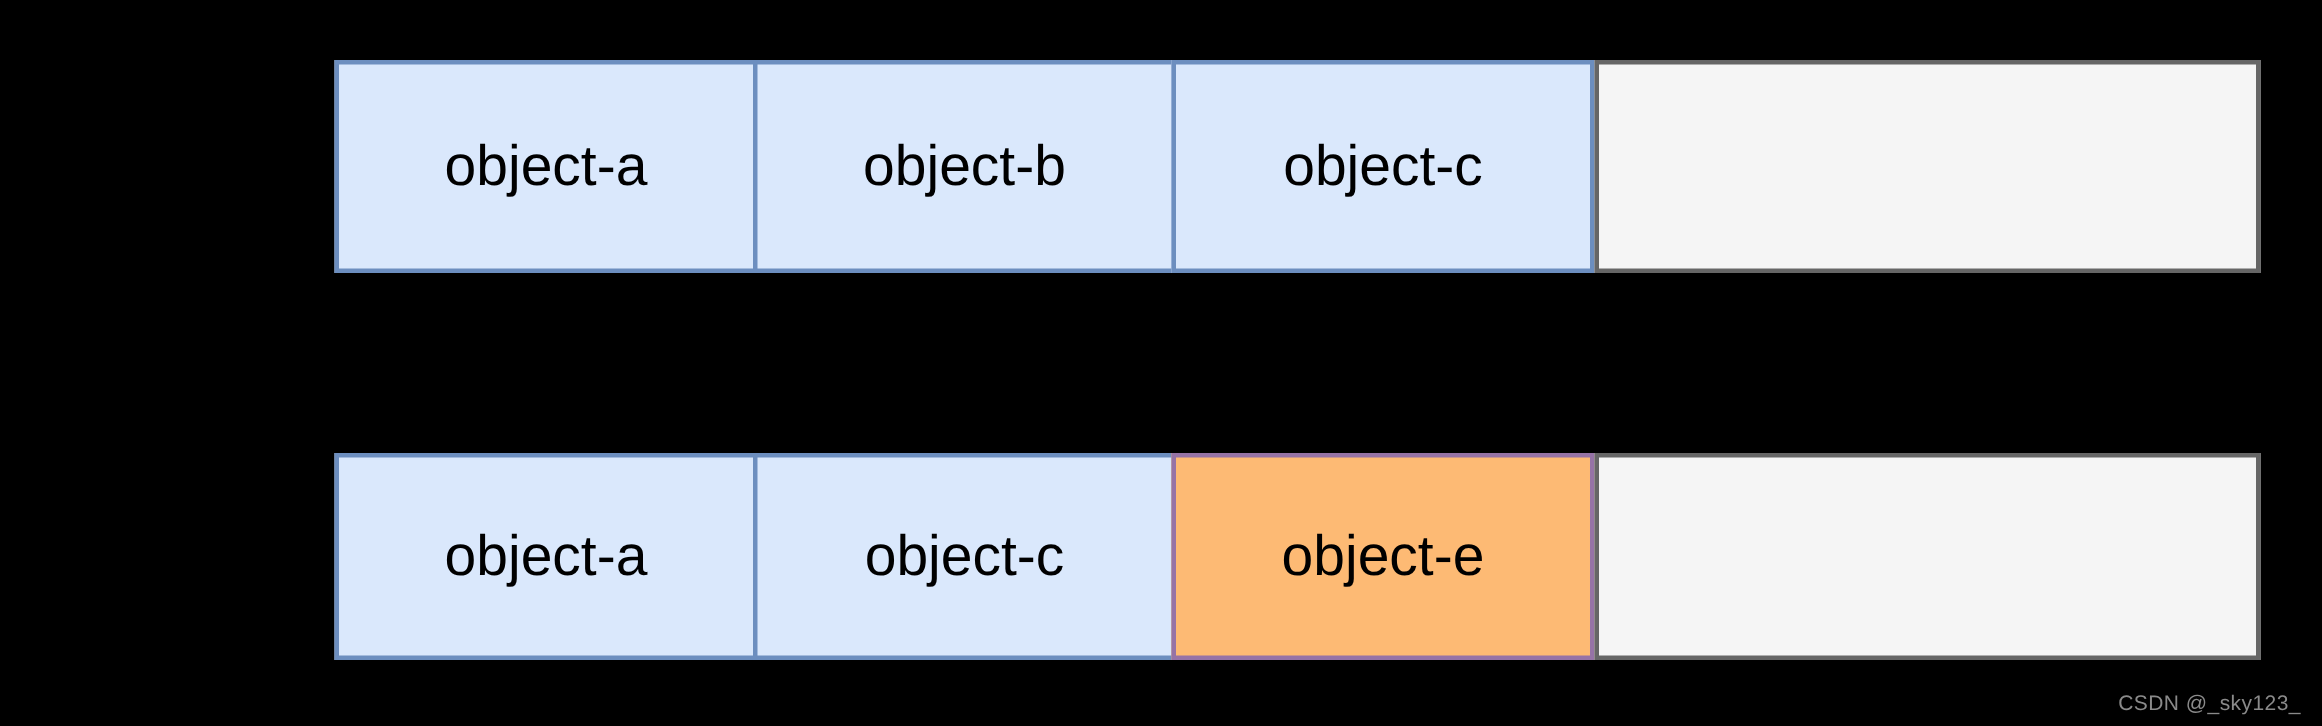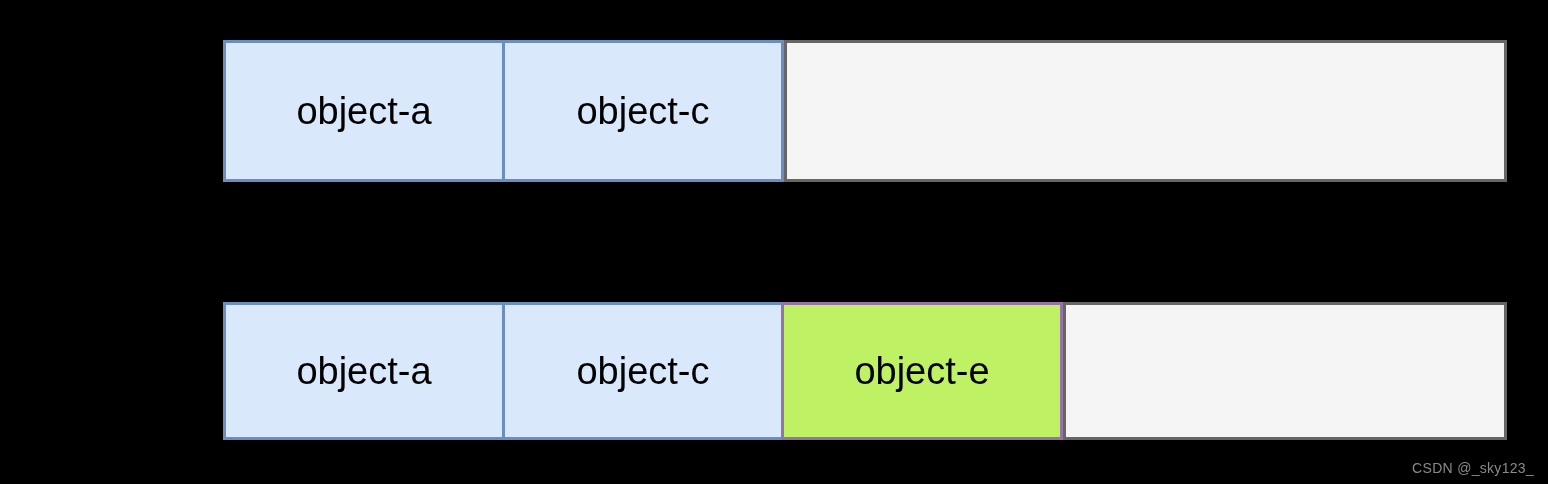--- a/index.html
+++ b/index.html
@@ -54,21 +54,21 @@
     letter-spacing: 0px;
     white-space: nowrap;
   }
 
   .cell.blue {
     background: #dae8fc;
     border: 3px solid #6c8ebf;
   }
 
   .cell.purple {
-    background: #bef264;
+    background: #fdba74;
     border: 3px solid #9673a6;
   }
 
   .cell.gray {
     background: #f5f5f5;
     border: 3px solid #666666;
   }
 
   
   .cell.blue + .cell.blue {
@@ -102,20 +102,23 @@
 </head>
 <body>
 
 <div class="diagram-canvas">
 
   <div class="row" id="row-before">
     <div class="cell blue w-unit">
       <span>object-a</span>
     </div>
     <div class="cell blue w-unit">
+      <span>object-b</span>
+    </div>
+    <div class="cell blue w-unit">
       <span>object-c</span>
     </div>
     <div class="cell gray w-rest1">
       <span></span>
     </div>
   </div>
 
   <div class="row" id="row-after">
     <div class="cell blue w-unit">
       <span>object-a</span>

